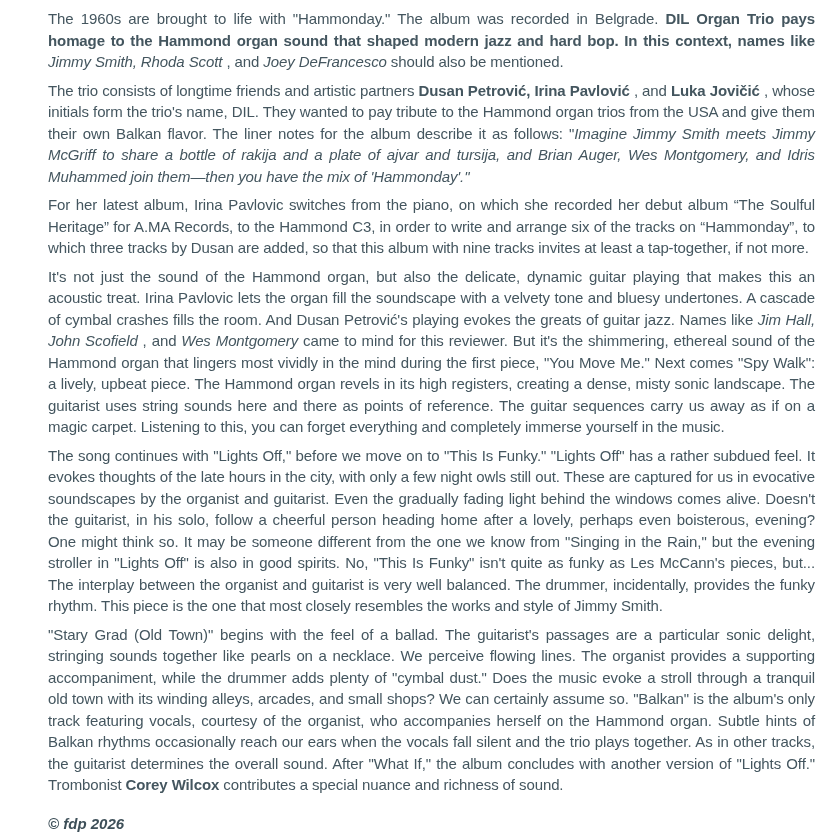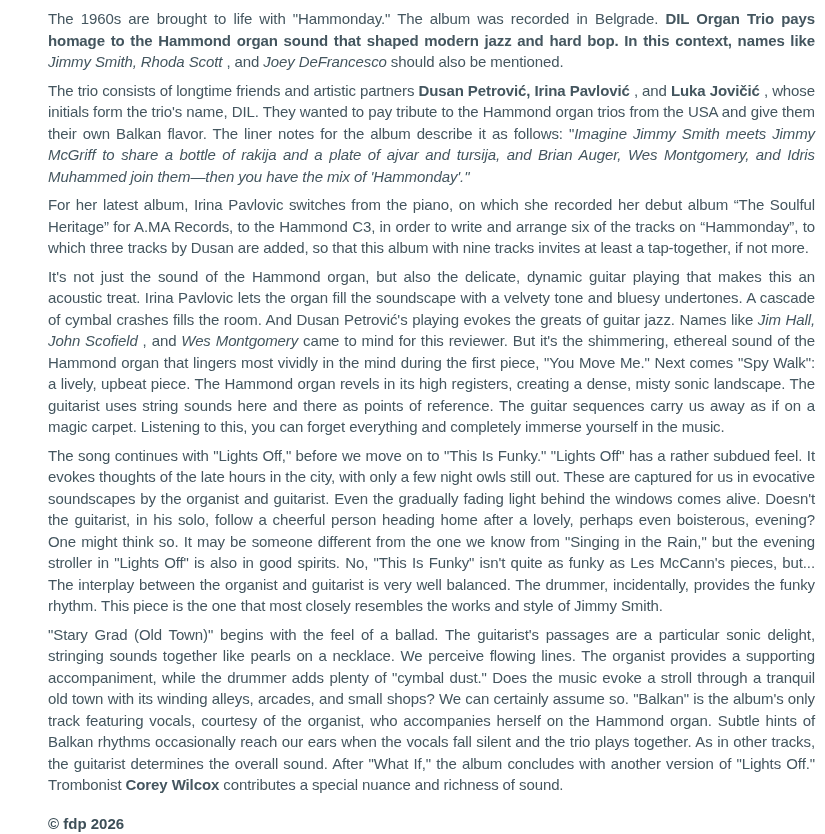--- a/index.html
+++ b/index.html
@@ -31,20 +31,21 @@
     margin: 0 0 7px 0;
   }
   .seg-normal { font-weight: 400; font-style: normal; }
   .seg-bold { font-weight: 700; font-style: normal; }
   .seg-italic { font-weight: 400; font-style: italic; }
   .footer {
     margin-top: 19px;
     color: #3d4f58;
     font-size: 15px;
     font-weight: 700;
+    font-style: italic;
     text-align: left;
   }
 </style>
 </head>
 <body>
 
 <div class="page">
   <div class="article">
       <p class="para"><span class="seg-normal">The 1960s are brought to life with "Hammonday." The album was recorded in Belgrade.  </span><span class="seg-bold">DIL Organ Trio pays homage to the Hammond organ sound that shaped modern jazz and hard bop. In this context, names like </span><span class="seg-italic">Jimmy Smith, Rhoda Scott</span><span class="seg-normal"> , and </span><span class="seg-italic">Joey DeFrancesco</span><span class="seg-normal"> should also be mentioned.</span></p>
       <p class="para"><span class="seg-normal">The trio consists of longtime friends and artistic partners </span><span class="seg-bold">Dusan Petrović, Irina Pavlović</span><span class="seg-normal"> , and </span><span class="seg-bold">Luka Jovičić</span><span class="seg-normal"> , whose initials form the trio's name, DIL. They wanted to pay tribute to the Hammond organ trios from the USA and give them their own Balkan flavor. The liner notes for the album describe it as follows: "</span><span class="seg-italic">Imagine Jimmy Smith meets Jimmy McGriff to share a bottle of rakija and a plate of ajvar and tursija, and Brian Auger, Wes Montgomery, and Idris Muhammed join them—then you have the mix of 'Hammonday'."</span></p>

